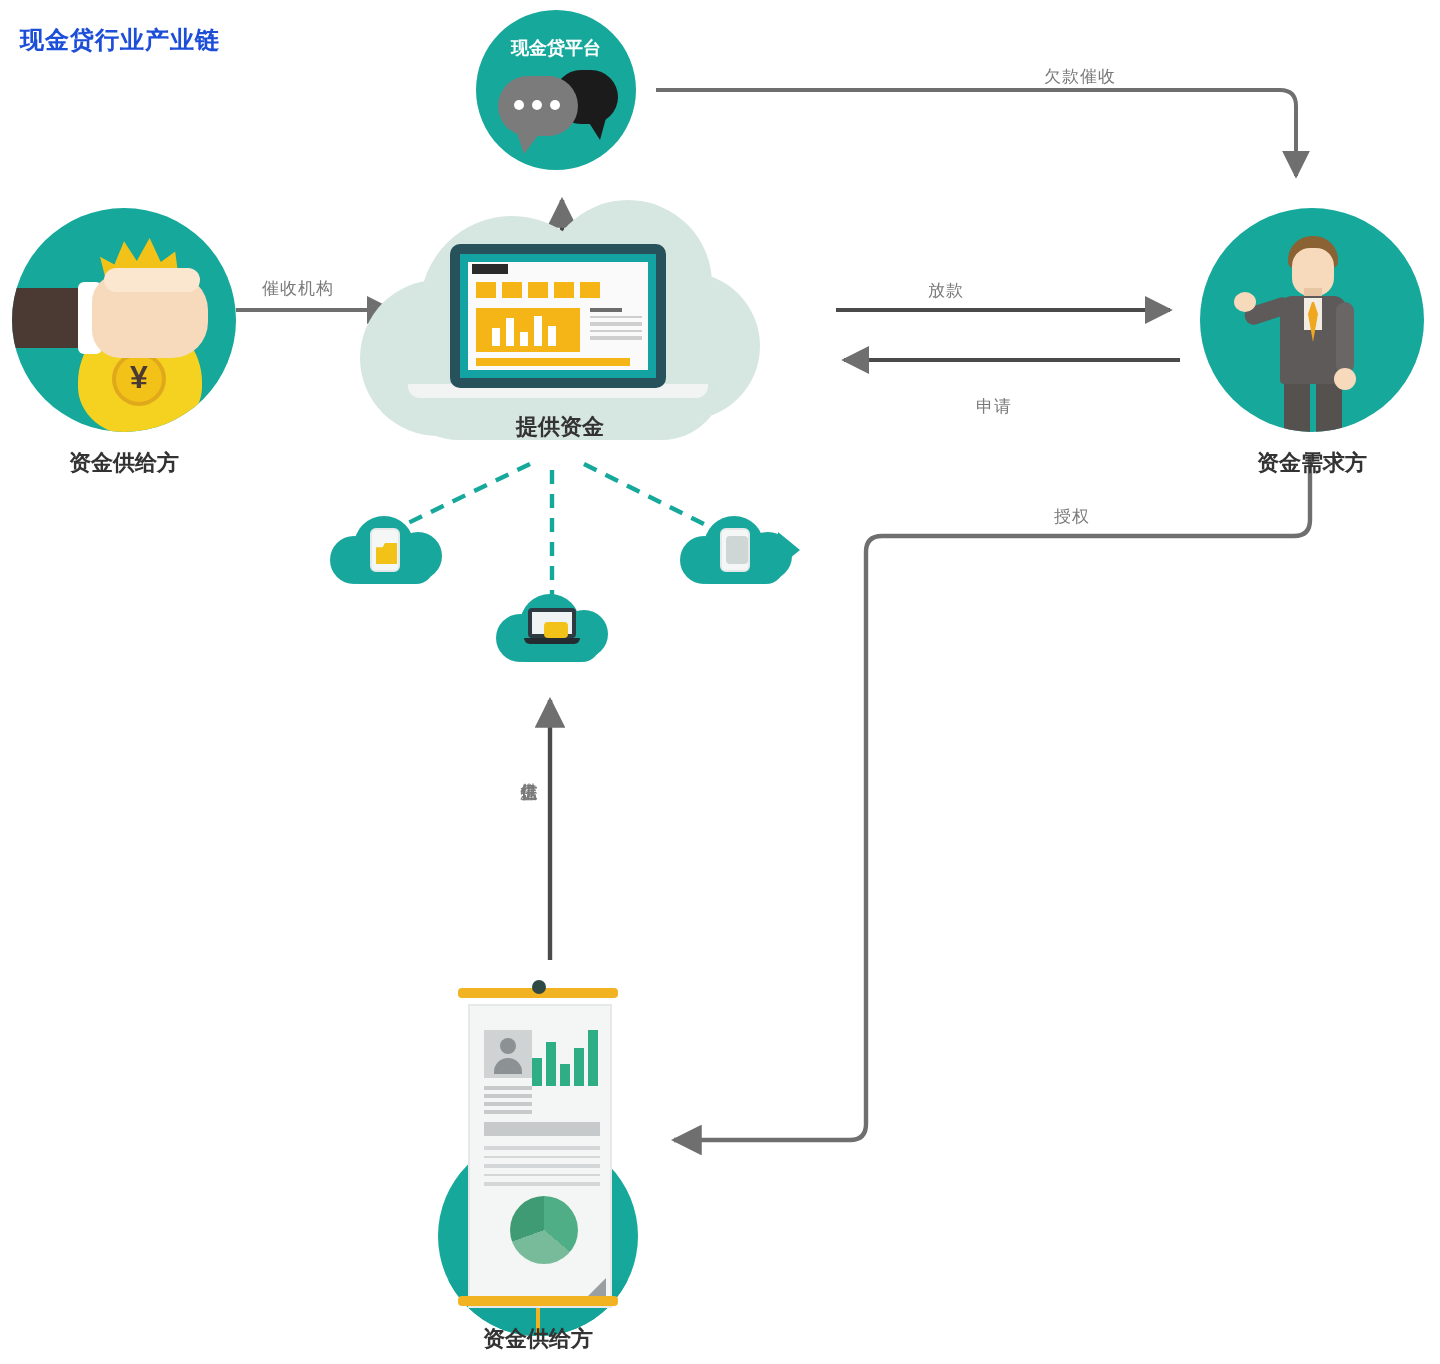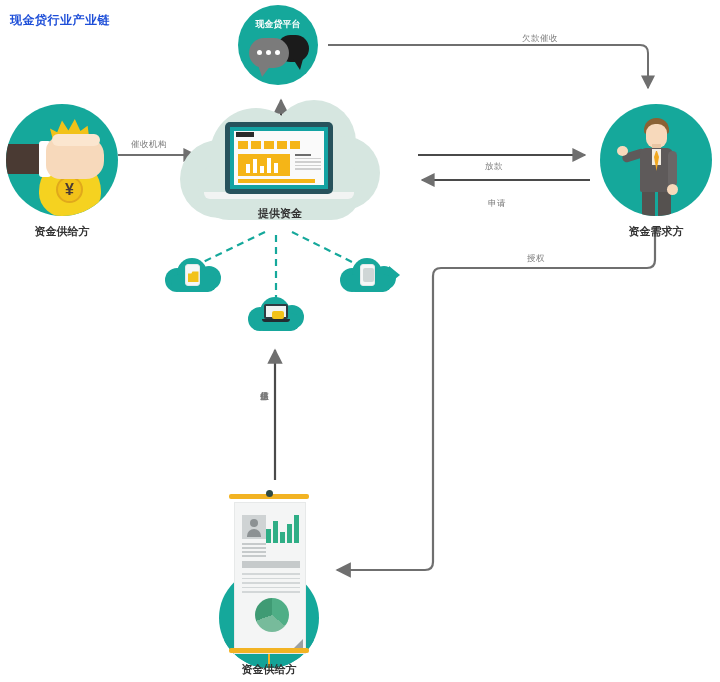--- a/index.html
+++ b/index.html
@@ -315,21 +315,21 @@
   <line x1="275" y1="480" x2="275" y2="350" stroke="#4a4a4a" stroke-width="2.2" marker-end="url(#arrow)"></line>
 
   <line x1="265" y1="232" x2="203" y2="262" stroke="#15a89b" stroke-width="2.2" stroke-dasharray="7 5"></line>
   <line x1="276" y1="235" x2="276" y2="300" stroke="#15a89b" stroke-width="2.2" stroke-dasharray="7 5"></line>
   <line x1="292" y1="232" x2="352" y2="262" stroke="#15a89b" stroke-width="2.2" stroke-dasharray="7 5"></line>
 </svg>
 
 <div class="edge-label" style="left:131px; top:139px;">催收机构</div>
 <div class="edge-label vertical" style="left:265px; top:108px;">外包</div>
 <div class="edge-label" style="left:522px; top:33px;">欠款催收</div>
-<div class="edge-label" style="left:485px; top:140px;margin-top:21px;">放款</div>
+<div class="edge-label" style="left:464px; top:140px;">放款</div>
 <div class="edge-label" style="left:488px; top:198px;">申请</div>
 <div class="edge-label" style="left:527px; top:253px;">授权</div>
 <div class="edge-label vertical" style="left:259px; top:385px;">提供征信信息</div>
 
 <div class="node" style="left:6px; top:104px;">
   <div id="supplier-circle" class="node-circle">
     <div class="bag-top"></div>
     <div class="bag-body"></div>
     <div class="coin">¥</div>
     <div class="sleeve"></div>

